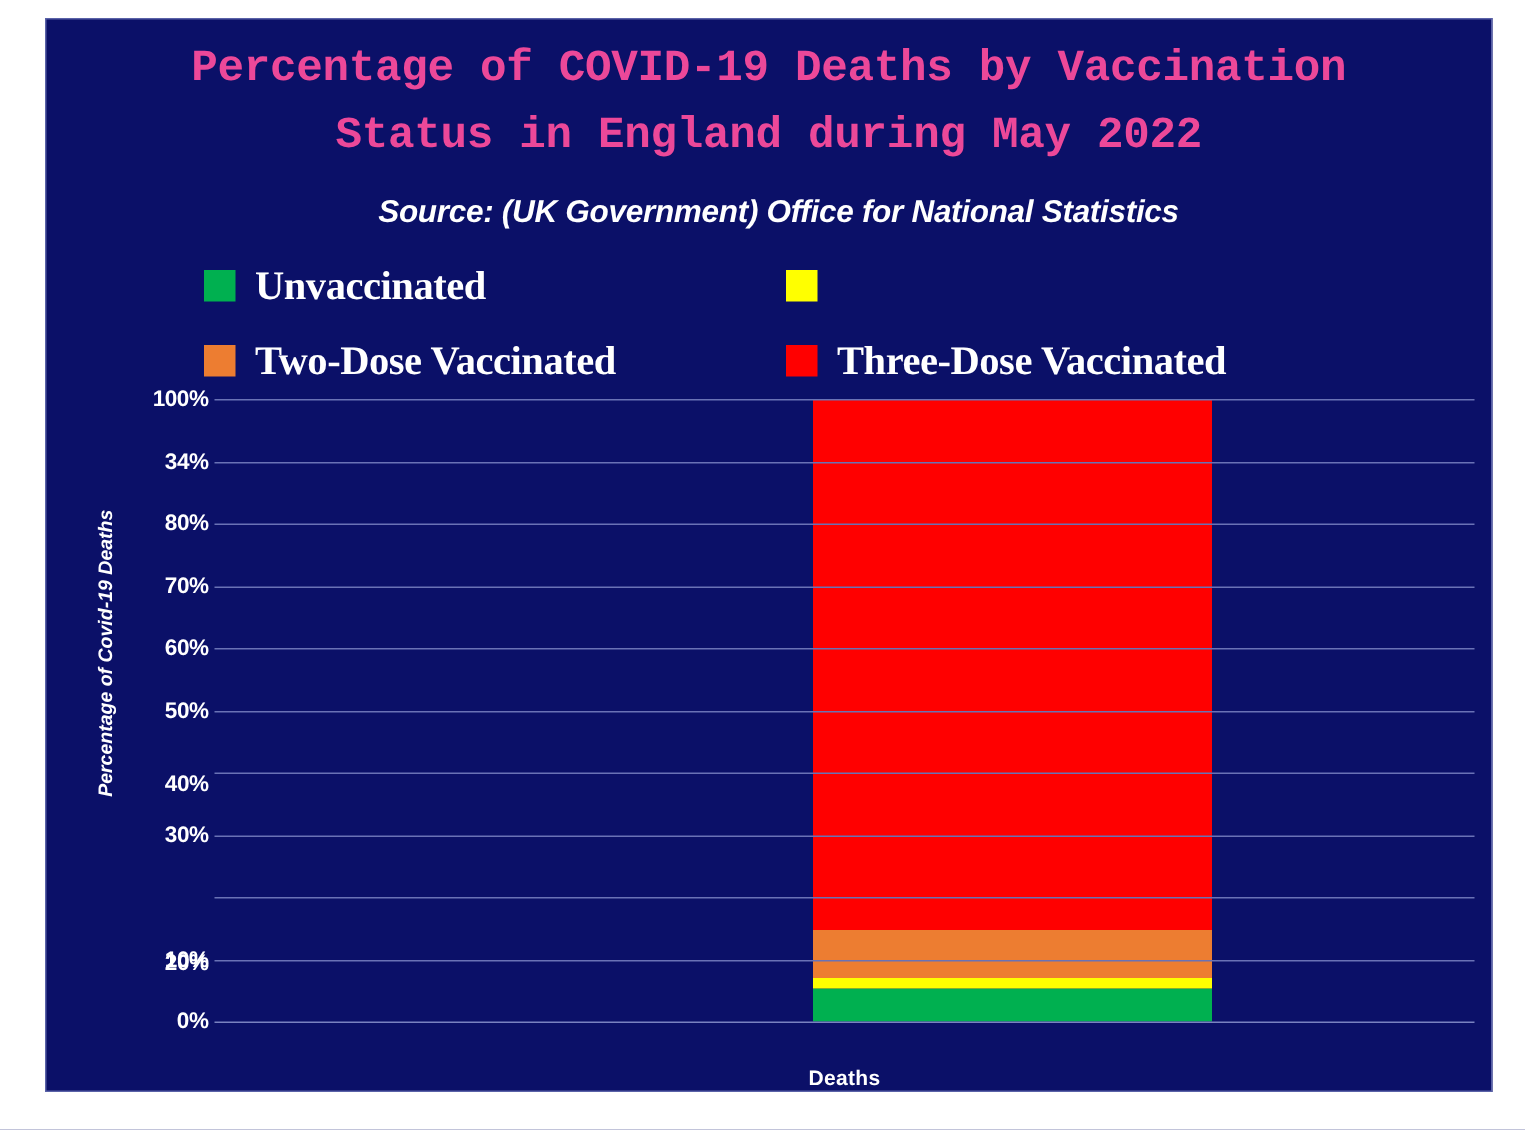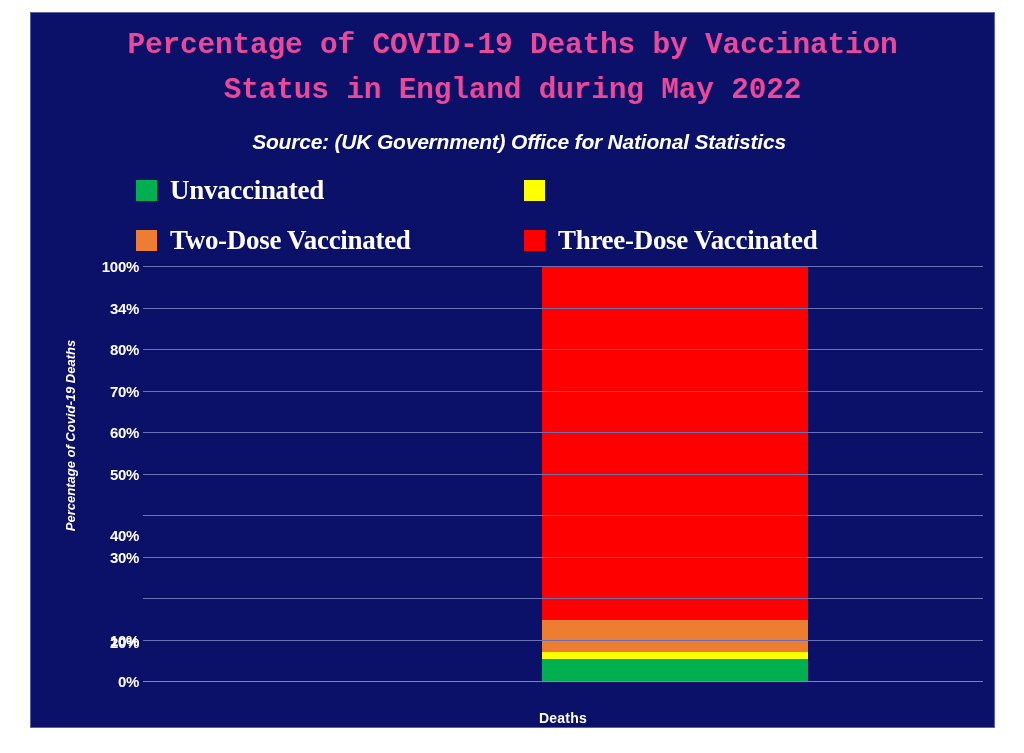--- a/index.html
+++ b/index.html
@@ -205,21 +205,21 @@
 
     <div id="y-axis-title">Percentage of Covid-19 Deaths</div>
 
     <div id="tick-col">
         <div class="tick-label" style="top: 253px;">100%</div>
         <div class="tick-label" style="top: 294.5px;">34%</div>
         <div class="tick-label" style="top: 336px;">80%</div>
         <div class="tick-label" style="top: 377.5px;">70%</div>
         <div class="tick-label" style="top: 419px;">60%</div>
         <div class="tick-label" style="top: 460.5px;">50%</div>
-        <div class="tick-label" style="top: 522px;">40%</div>
+        <div class="tick-label" style="top: 510px;">40%</div>
         <div class="tick-label" style="top: 543.5px;">30%</div>
         <div class="tick-label" style="top: 585px; margin-top: 44px;">20%</div>
         <div class="tick-label" style="top: 626.5px;">10%</div>
         <div class="tick-label" style="top: 668px;">0%</div>
       </div>
 
     <div id="grid">
       <div id="bar-column" style="top: 253px; height: 415px;">
           <div class="bar-seg" style="background: rgb(0, 176, 80); bottom: 0px; height: 21.995px;"></div>
           <div class="bar-seg" style="background: rgb(255, 255, 0); bottom: 21.995px; height: 7.055px;"></div>

